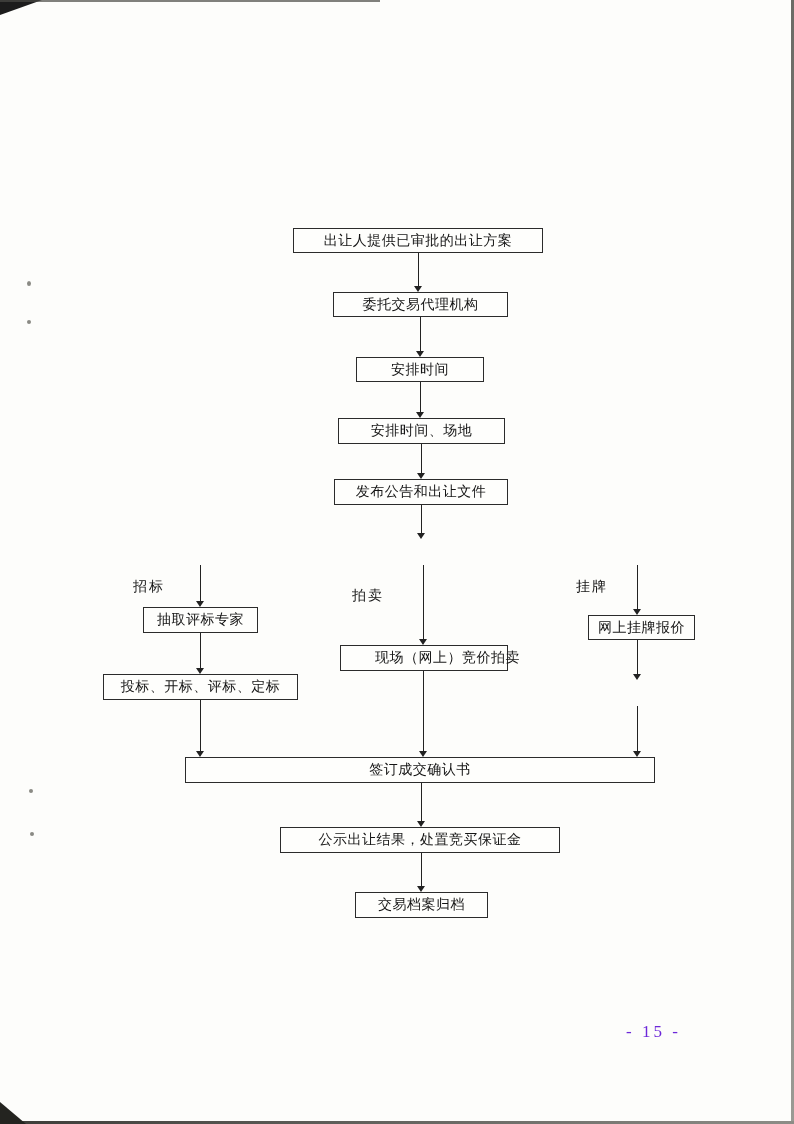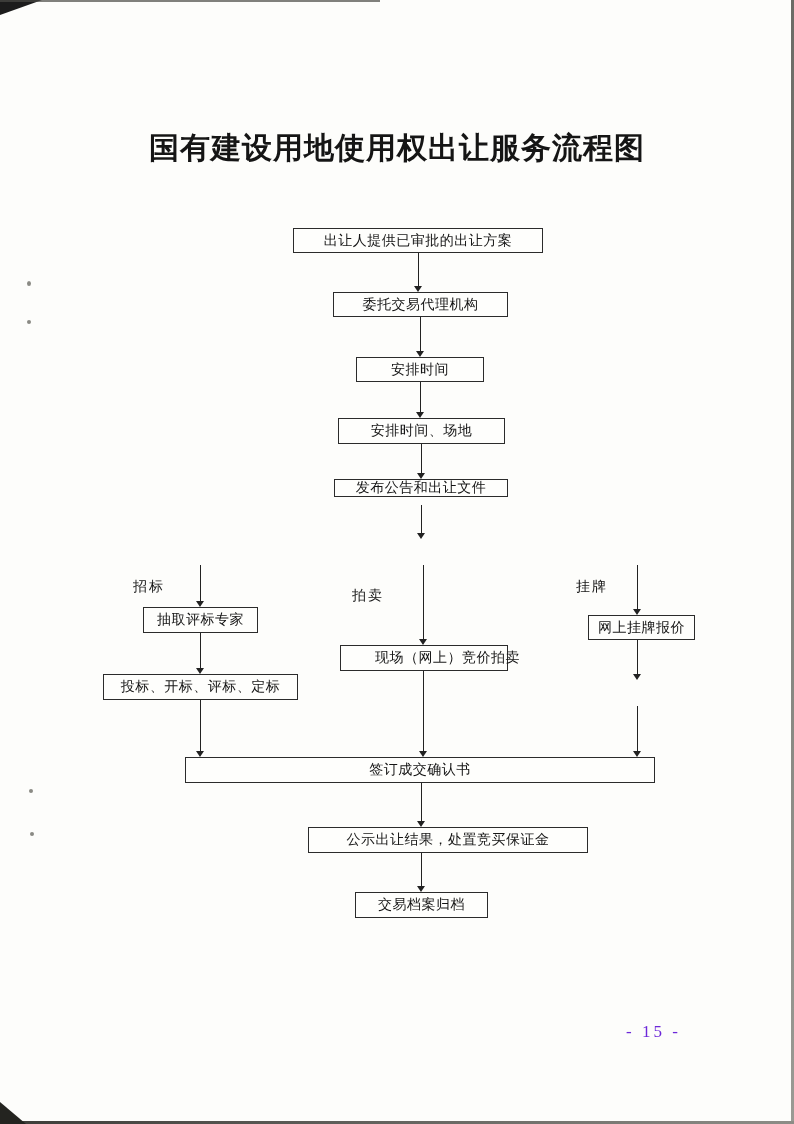--- a/index.html
+++ b/index.html
@@ -58,38 +58,37 @@
   <div class="scan-corner-tl"></div>
   <div class="scan-top-line"></div>
   <div class="scan-right-edge"></div>
   <div class="scan-bottom-edge"></div>
   <div class="scan-corner-bl"></div>
   <div class="speck" style="left:27px;top:281px;width:4px;height:5px;"></div>
   <div class="speck" style="left:27px;top:320px;width:4px;height:4px;"></div>
   <div class="speck" style="left:29px;top:789px;width:4px;height:4px;"></div>
   <div class="speck" style="left:30px;top:832px;width:4px;height:4px;"></div>
 
-  <div class="title">国有建设用地使用权出让服务流程图</div>
 
   <div class="node" style="left:293px;top:228px;width:250px;height:25px;">出让人提供已审批的出让方案</div>
   <div class="node" style="left:333px;top:292px;width:175px;height:25px;">委托交易代理机构</div>
   <div class="node" style="left:356px;top:357px;width:128px;height:25px;">安排时间</div>
   <div class="node" style="left:338px;top:418px;width:167px;height:26px;">安排时间、场地</div>
-  <div class="node" style="left:334px;top:479px;width:174px;height:18px;">发布公告和出让文件</div>
+  <div class="node" style="left:334px;top:479px;width:174px;height:26px;">发布公告和出让文件</div>
 
   <div class="branch-label" style="left:133px;top:578px;">招标</div>
   <div class="branch-label" style="left:352px;top:587px;">拍卖</div>
   <div class="branch-label" style="left:576px;top:578px;">挂牌</div>
 
   <div class="node" style="left:143px;top:607px;width:115px;height:26px;">抽取评标专家</div>
   <div class="node" style="left:103px;top:674px;width:195px;height:26px;">投标、开标、评标、定标</div>
   <div class="node" style="left:340px;top:645px;width:168px;height:26px;padding-left:47px;">现场（网上）竞价拍卖</div>
   <div class="node" style="left:588px;top:615px;width:107px;height:25px;">网上挂牌报价</div>
   <div class="node" style="left:185px;top:757px;width:470px;height:26px;">签订成交确认书</div>
-  <div class="node" style="left:280px;top:827px;width:280px;height:26px;margin-left:28px;">公示出让结果，处置竞买保证金</div>
+  <div class="node" style="left:280px;top:827px;width:280px;height:26px;">公示出让结果，处置竞买保证金</div>
   <div class="node" style="left:355px;top:892px;width:133px;height:26px;">交易档案归档</div>
 
   <div class="arrow" style="left:414px;top:253px;height:39px;">
       <div class="shaft"></div>
       <div class="head"></div>
     </div>
   <div class="arrow" style="left:416px;top:317px;height:40px;">
       <div class="shaft"></div>
       <div class="head"></div>
     </div>

